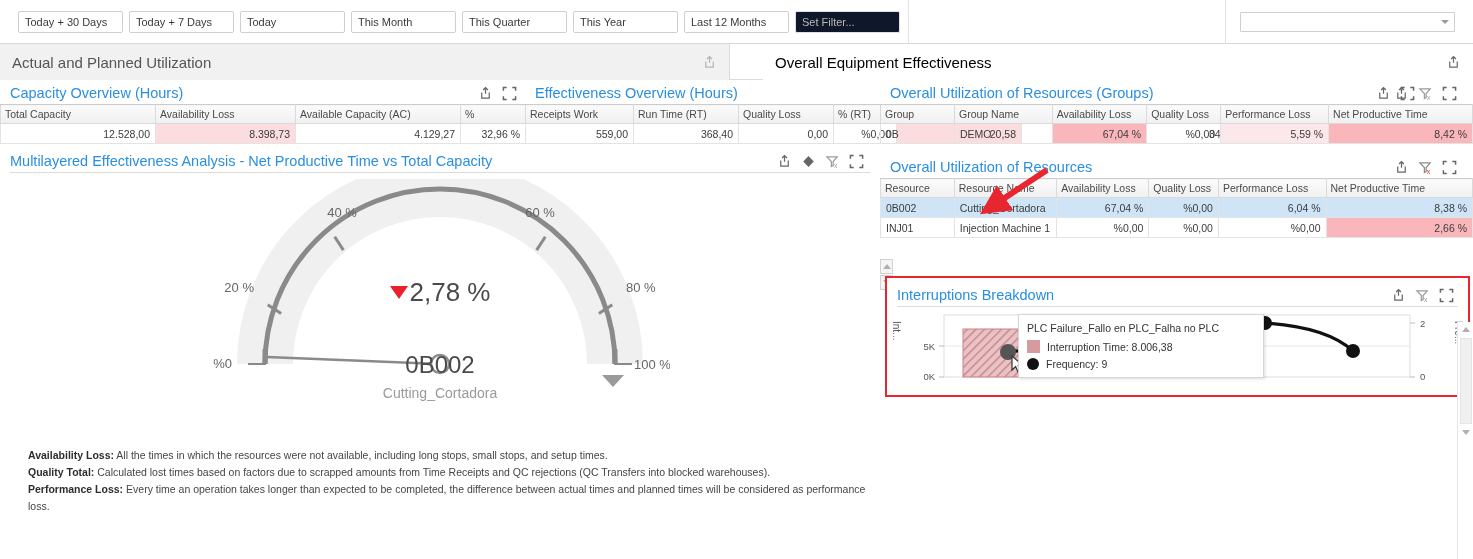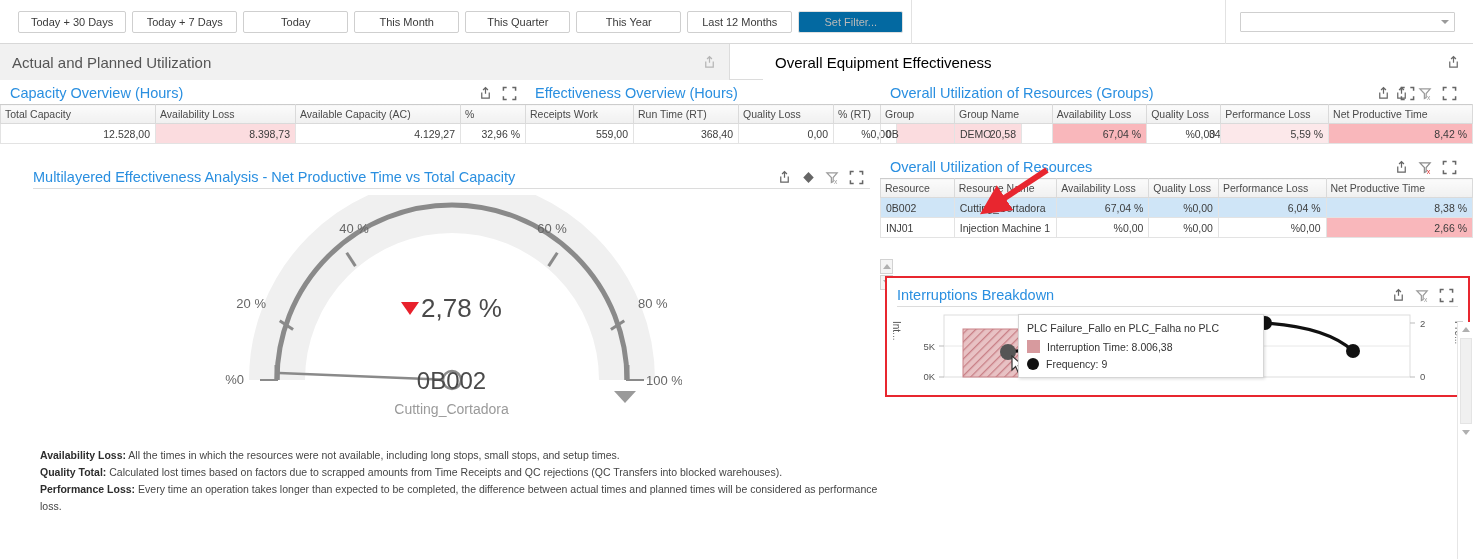--- a/index.html
+++ b/index.html
@@ -16,26 +16,26 @@
     height: 44px; border-bottom: 1px solid #d8d8d8;
     display: flex; align-items: center; background: #fff;
     padding: 0 4px;
   }
   .tb-group {
     display: flex; align-items: center; gap: 6px;
     border: 1px solid #e2e2e2; border-left: none; border-top: none; border-bottom: none;
     padding: 0 8px 0 14px; height: 44px;
   }
   .tb-btn {
-    min-width: 105px; height: 22px; line-height: 20px; text-align: center;
+    min-width: 105px; height: 22px; line-height: 20px; text-align: left;
     border: 1px solid #cfcfcf; background: #fff; color: #3a3a3a;
-    font-size: 11px; border-radius: 2px; cursor: pointer; padding: 0 12px;
+    font-size: 11px; border-radius: 2px; cursor: pointer; padding: 0 6px;
     font-family: "Liberation Sans", sans-serif;
   }
-  .tb-btn.disabled { color: #b9b9b9; border-color: #e0e0e0; background: #0369a1; cursor: default; }
+  .tb-btn.disabled { color: #b9b9b9; border-color: #e0e0e0; background: #0f172a; cursor: default; }
   .tb-right {
     margin-left: auto; height: 44px; display: flex; align-items: center;
     border-left: 1px solid #e2e2e2; padding: 0 14px;
   }
   .tb-select {
     width: 215px; height: 20px; border: 1px solid #cfcfcf; background: #fff;
     display: flex; align-items: center; justify-content: flex-end; padding: 0 5px;
     border-radius: 1px; cursor: pointer;
   }
   .caret { width: 0; height: 0; border-left: 4px solid transparent; border-right: 4px solid transparent;
@@ -100,21 +100,21 @@
   .gauge-name {
     position: absolute; left: 0; right: 0; top: 172px; text-align: center;
     font-size: 24px; color: #4a4a4a;
   }
   .gauge-sub {
     position: absolute; left: 0; right: 0; top: 206px; text-align: center;
     font-size: 14px; color: #9a9a9a;
   }
 
   
-  .notes { position: absolute; left: 12px; bottom: 8px; padding: 0 0 0 28px; line-height: 17px; font-size: 10.5px; color: #454545; }
+  .notes { position: absolute; left: 0; bottom: 8px; padding: 0 0 0 28px; line-height: 17px; font-size: 10.5px; color: #454545; }
   .notes b { color: #2d2d2d; }
 
   
   .intr-panel {
     position: absolute; left: 5px; top: 196px; width: 585px; height: 121px;
     border: 2px solid #e8262f; background: #fff;
   }
   .intr-sep { height: 1px; background: #dcdcdc; margin: 0 10px; }
   .chart-area { position: relative; height: 88px; }
   .tooltip {
@@ -291,21 +291,21 @@
             <td class="num">5,59 %</td>
             <td class="num">347,82</td>
             <td class="num">94,41 %</td>
             <td class="num">8,42 %</td>
           </tr>
         </tbody>
           </table>
       </div>
     </div>
 
-    <div style="margin-top:20px;padding-left:23px;">
+    <div style="margin-top:4px;">
       <div class="panel-title">
         <span>Multilayered Effectiveness Analysis - Net Productive Time vs Total Capacity</span>
         <span class="icons" style="padding-right:8px;">
           <span class="ico">
             <svg width="15" height="15" viewBox="0 0 16 16">
                 <path d="M4 7v6h8V7" fill="none" stroke="#666" stroke-width="1.3"></path>
                 <path d="M8 1.8v6.4M5.4 4.3L8 1.8l2.6 2.5" fill="none" stroke="#666" stroke-width="1.3"></path>
               </svg>
           </span>
           <span class="ico">

